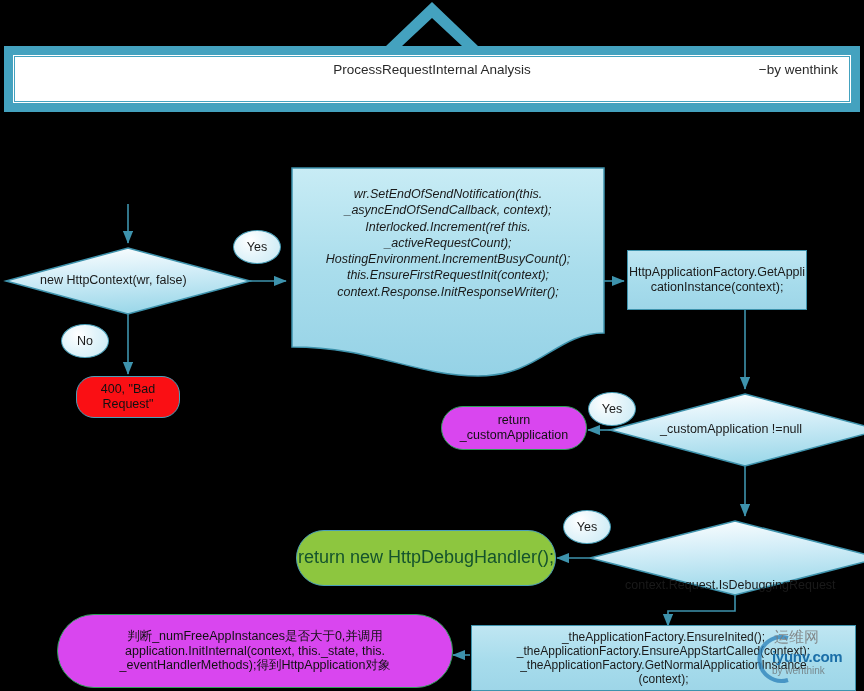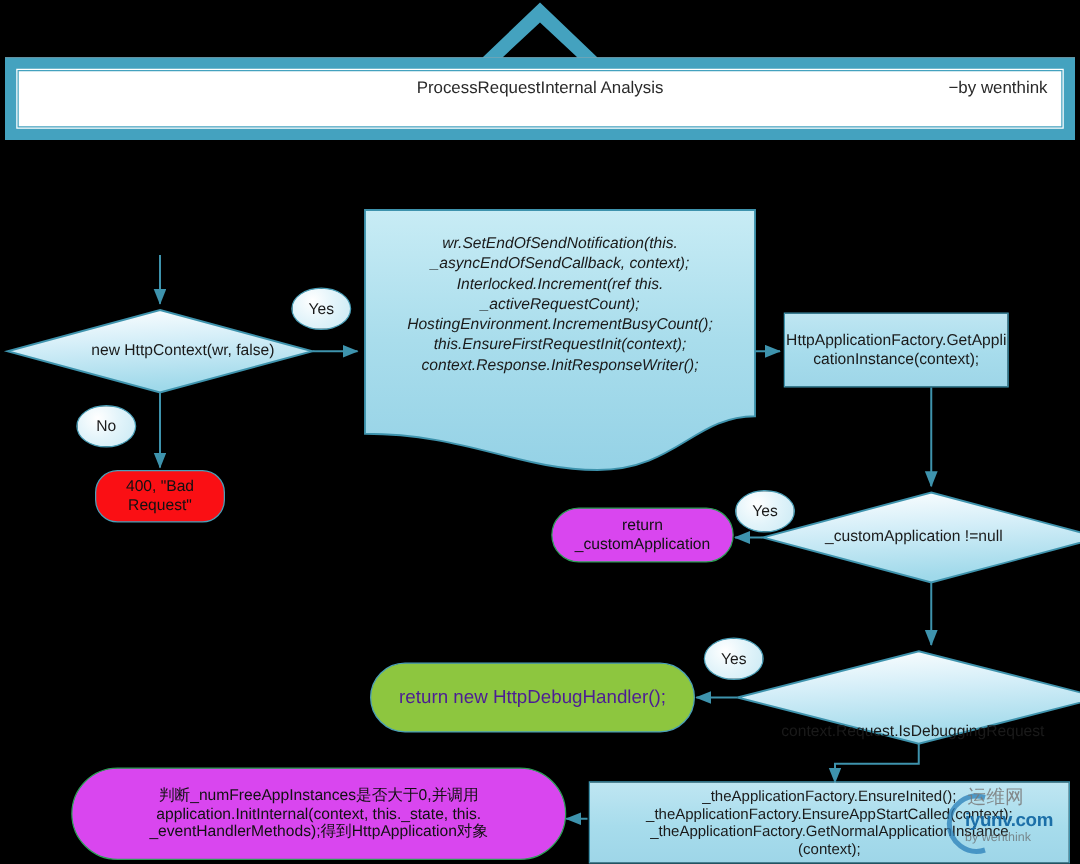--- a/index.html
+++ b/index.html
@@ -104,22 +104,22 @@
     background: #d946ef;
     border: 1.4px solid #2e9f57;
     border-radius: 22px;
     font-size: 12.5px;
     color: #111111;
   }
   .pill-ltgreen {
     background: #8dc63f;
     border: 1.6px solid #4a9fb8;
     border-radius: 30px;
-    font-size: 15px;
-    color: #4c1d95;
+    font-size: 18px;
+    color: #14532d;
   }
   
   #doc-text {
     position: absolute;
     left: 292px; top: 186px;
     width: 312px;
     text-align: center;
     font-size: 12.5px;
     color: #1a1a1a;
     line-height: 1.3;
@@ -223,21 +223,21 @@
       <path d="M470,655 L453,655" marker-end="url(#arrow)"></path>
     </g>
   </svg>
 
   <div id="header-banner"></div>
   <div id="header-inner"></div>
   <div id="header-title">ProcessRequestInternal Analysis</div>
   <div id="header-byline">−by wenthink</div>
 
 
-  <div class="diamond-label" style="left:40px; top:273px;margin-left:33px;">new HttpContext(wr, false)</div>
+  <div class="diamond-label" style="left:40px; top:273px;">new HttpContext(wr, false)</div>
 
   <div class="node yn" style="left:233px; top:230px; width:48px; height:34px;">Yes</div>
 
   <div class="node yn" style="left:61px; top:324px; width:48px; height:34px;">No</div>
 
   <div class="node pill-red" style="left:76px; top:376px; width:104px; height:42px;">400, "Bad
 Request"</div>
 
   <div id="doc-text">wr.SetEndOfSendNotification(this.
 _asyncEndOfSendCallback, context);

